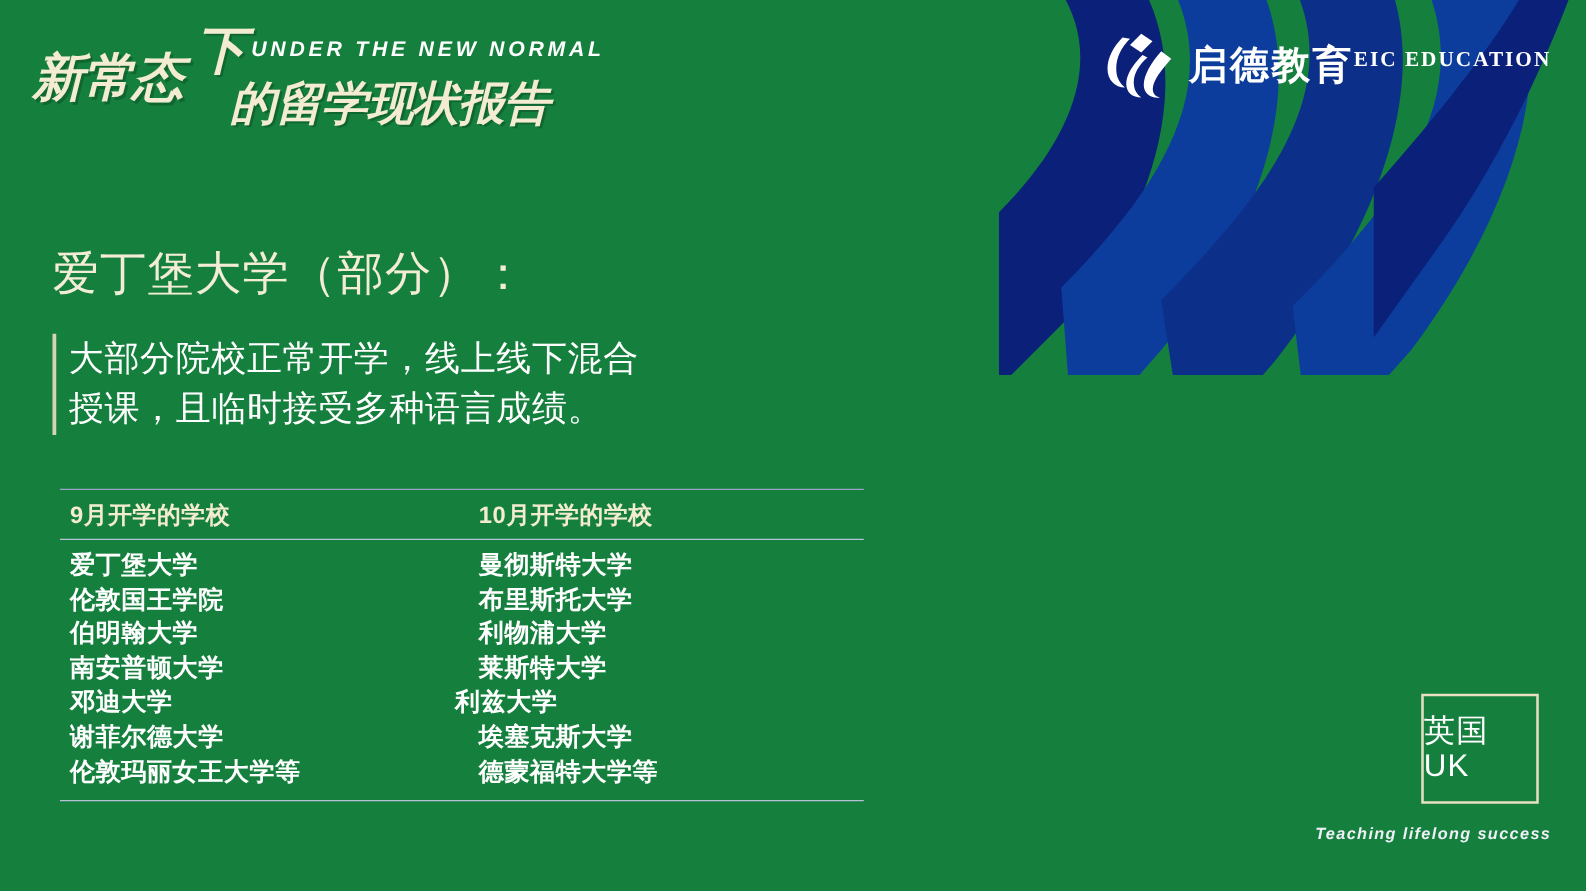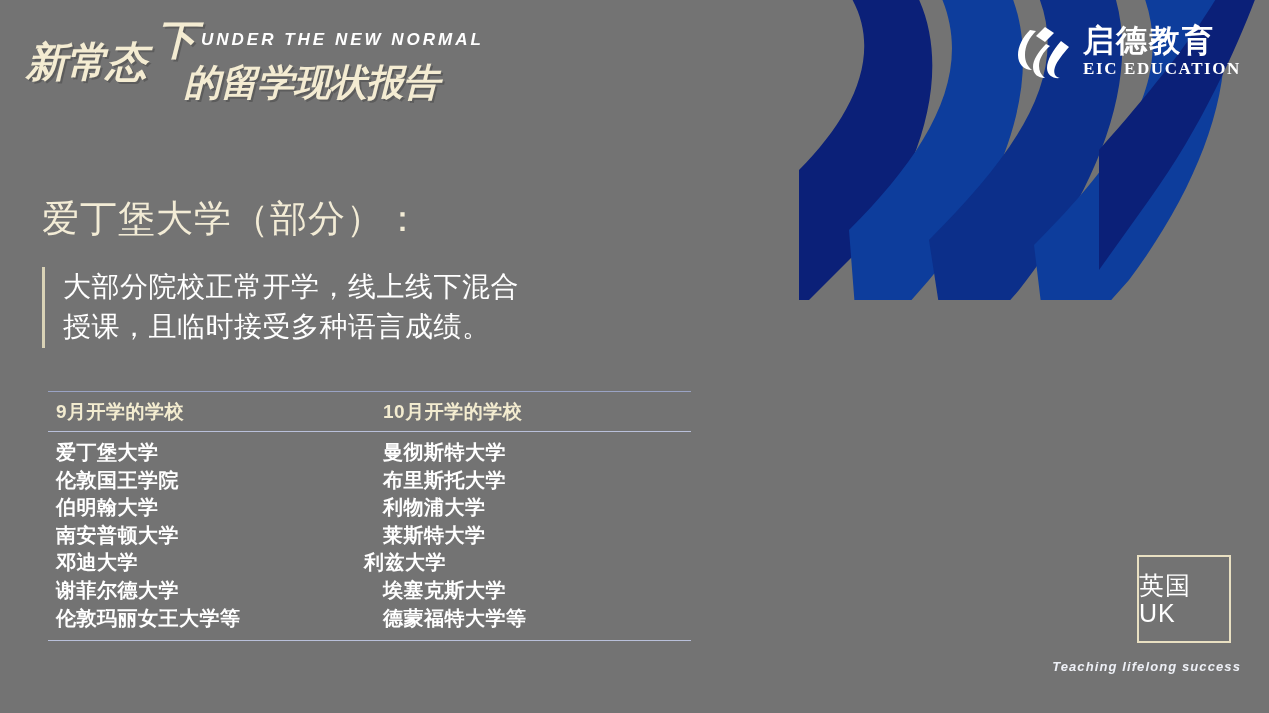--- a/index.html
+++ b/index.html
@@ -12,21 +12,21 @@
     height: 713px;
     overflow: hidden;
     font-family: "Liberation Sans", "DejaVu Sans", sans-serif;
     position: relative;
   }
 
   
   #slide {
     position: absolute;
     inset: 0;
-    background: #737373;
+    background: #15803d;
     overflow: hidden;
   }
 
   
   #ribbons {
     position: absolute;
     top: 0;
     right: 0;
     width: 470px;
     height: 300px;
@@ -94,21 +94,21 @@
   
   .brand {
     position: absolute;
     right: 28px;
     top: 24px;
     display: flex;
     align-items: center;
     gap: 13px;
   }
   .brand-mark { width: 54px; height: 56px; flex: 0 0 auto; }
-  .brand-text { display: flex; flex-direction: column; align-items: flex-start; }
+  .brand-text { display: flex; flex-direction: row; align-items: flex-start; }
   .brand-cn {
     font-size: 31px;
     font-weight: 700;
     color: #ffffff;
     letter-spacing: 2px;
     line-height: 1.05;
     white-space: nowrap;
   }
   .brand-en {
     font-family: "Liberation Serif", "DejaVu Serif", serif;
@@ -132,21 +132,20 @@
     white-space: nowrap;
   }
 
   
   .lead-wrap {
     position: absolute;
     left: 42px;
     top: 267px;
     display: flex;
     align-items: stretch;
-    gap: 8px;
   }
   .lead-bar {
     width: 3px;
     background: #d9d2b6;
     flex: 0 0 auto;
   }
   .lead-text {
     margin-left: 10px;
     font-size: 28px;
     color: #ffffff;

